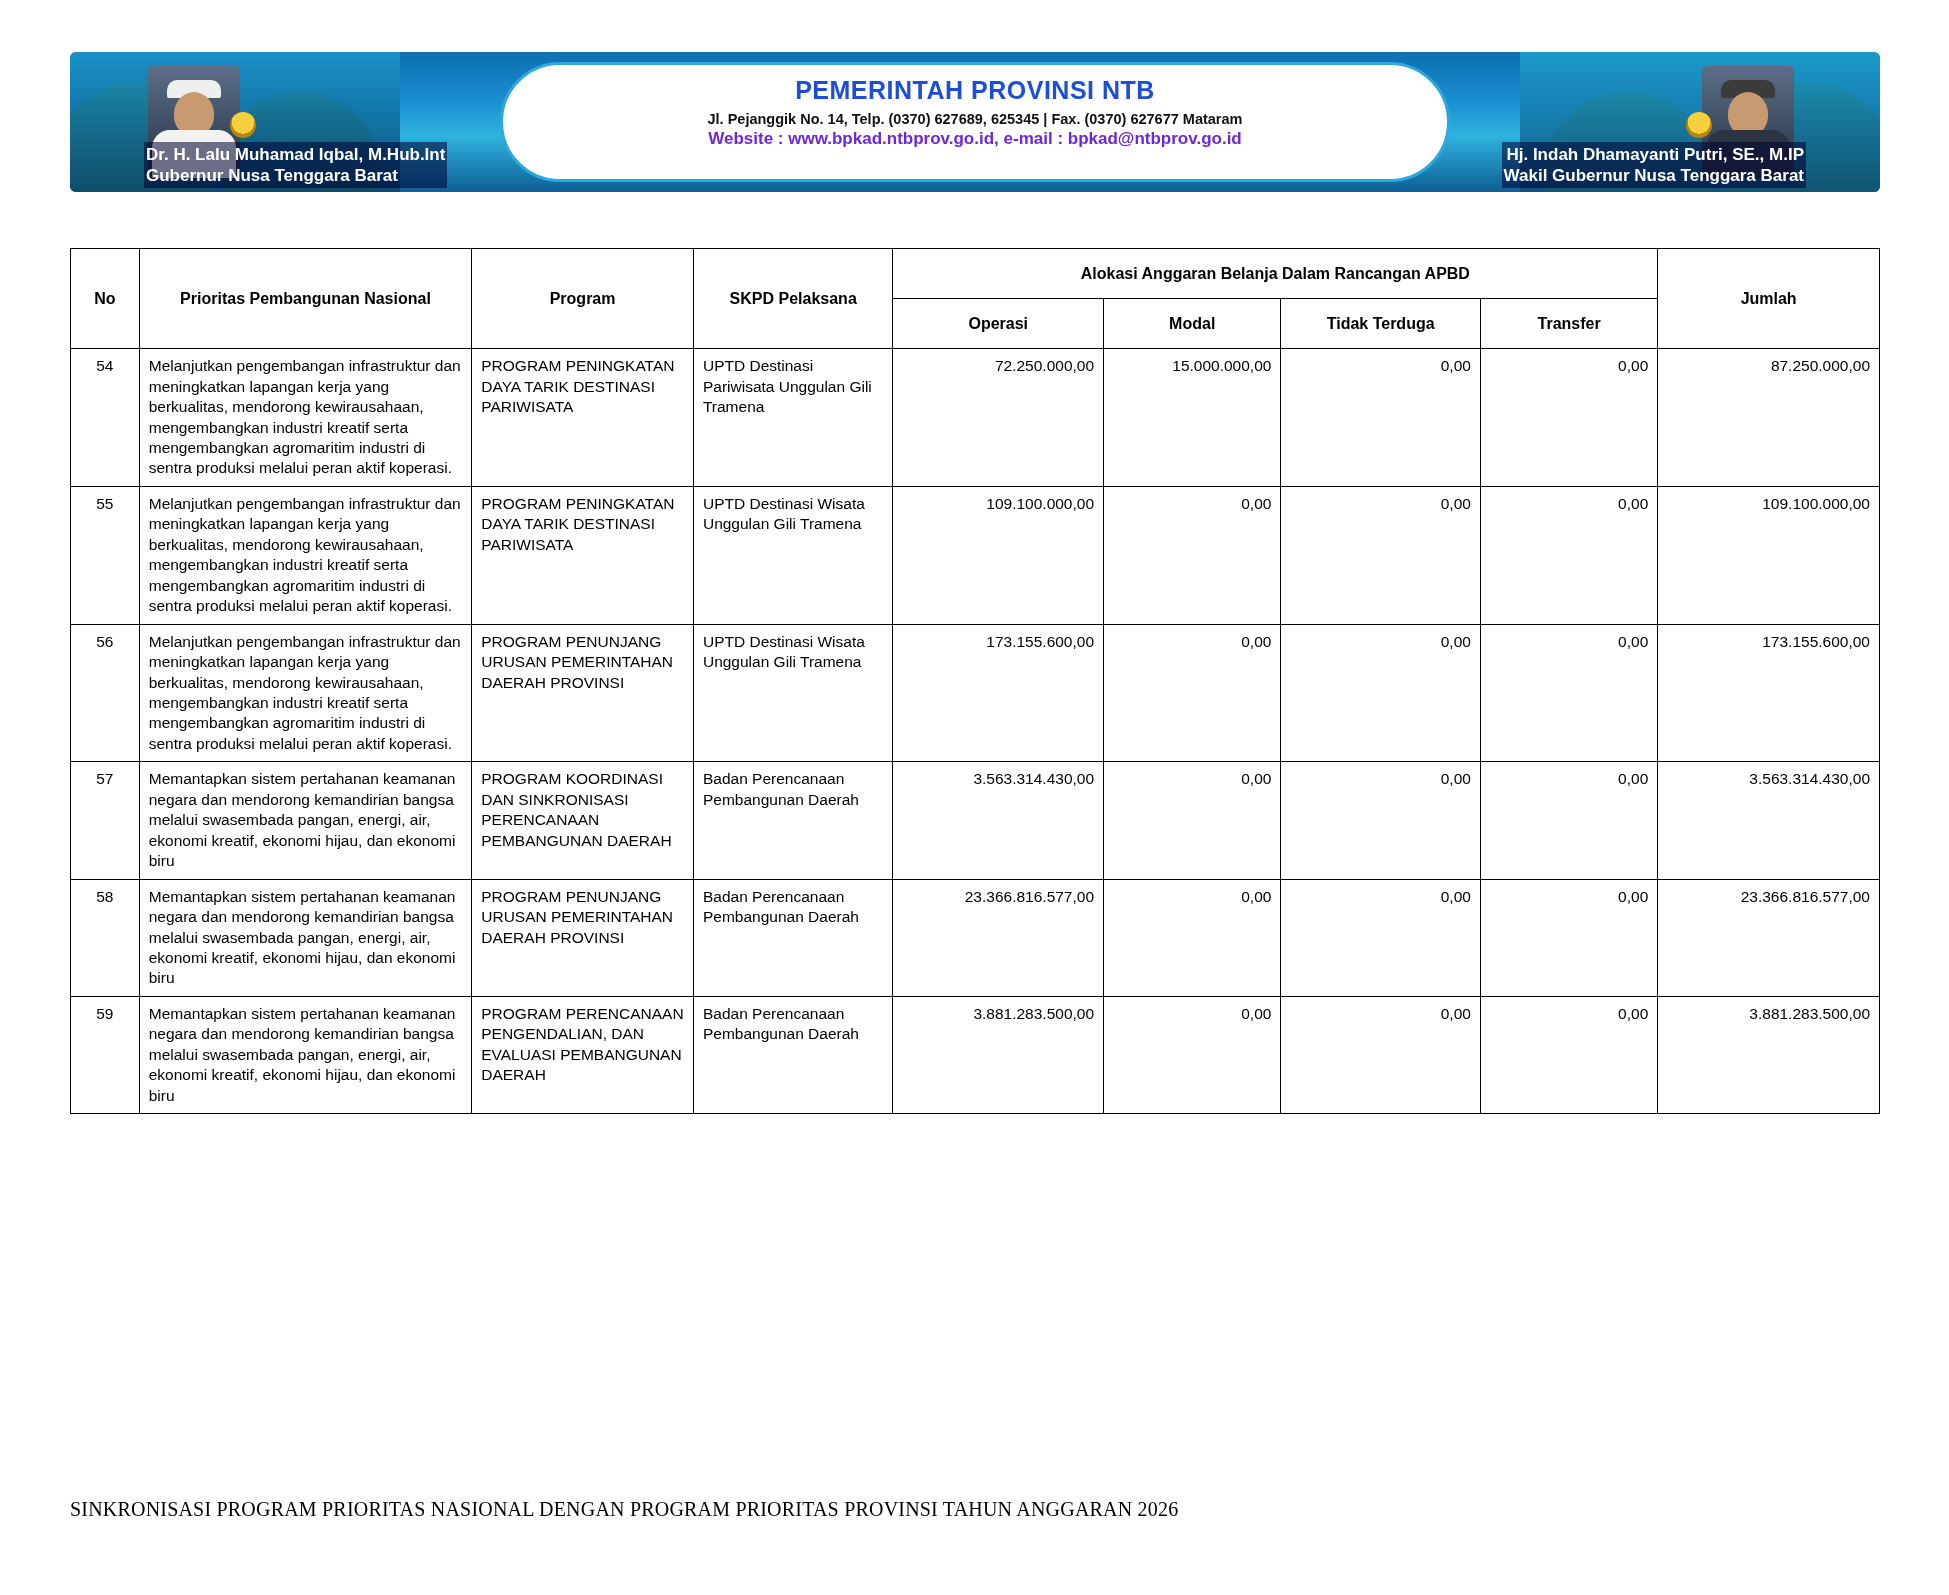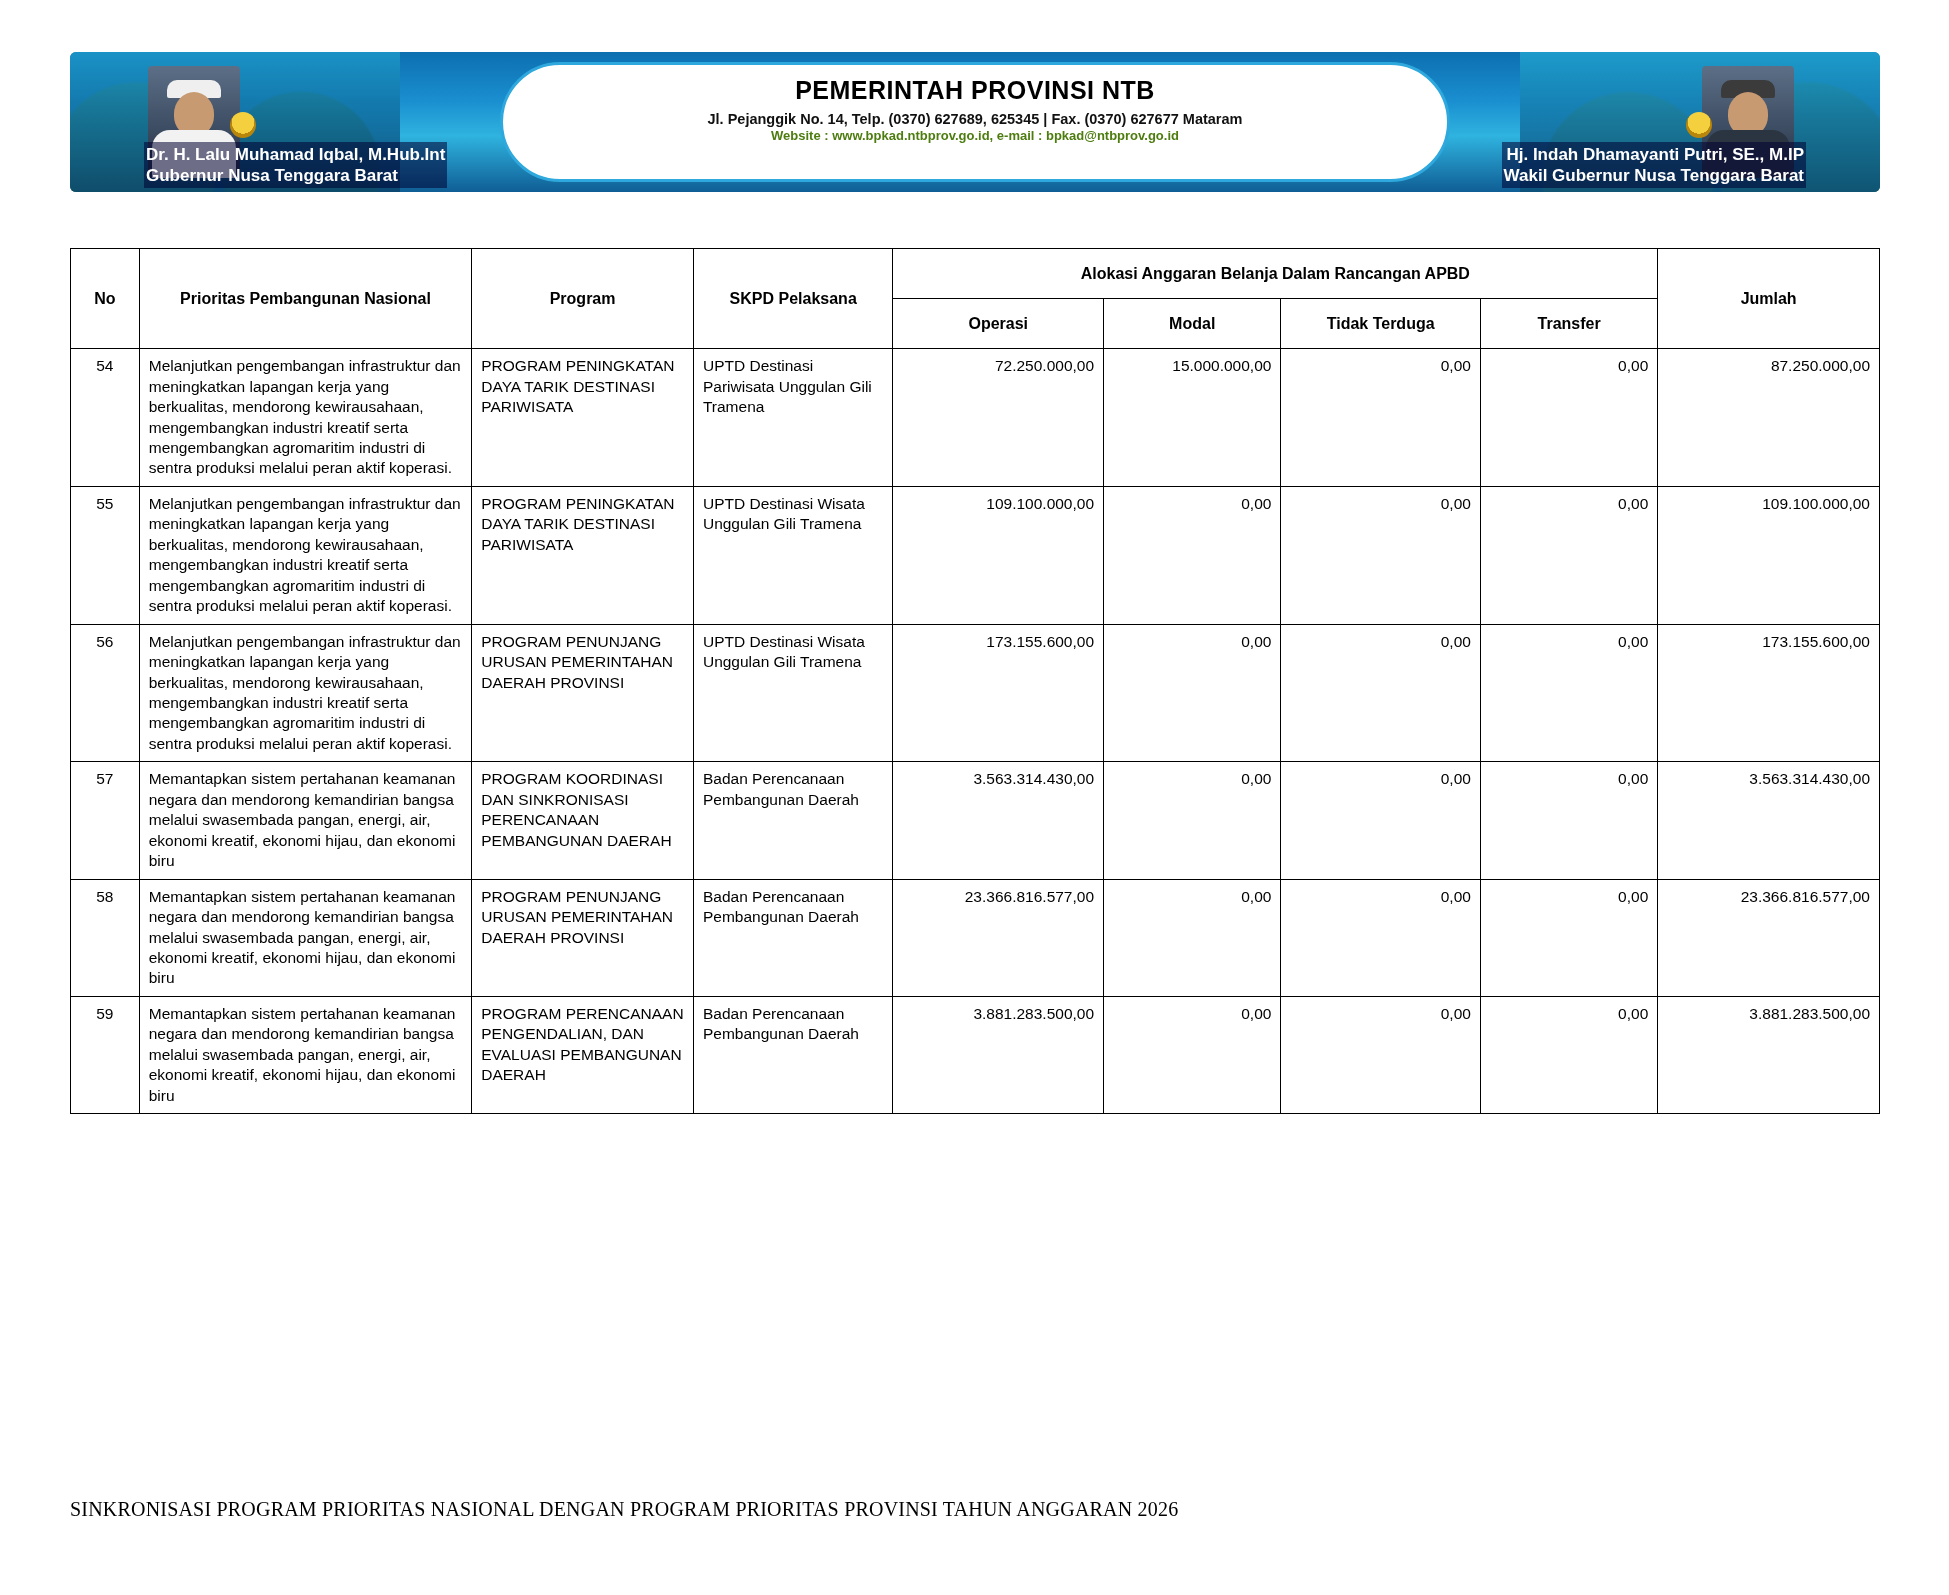--- a/index.html
+++ b/index.html
@@ -52,21 +52,21 @@
     width: 950px;
     height: 120px;
     background: #ffffff;
     border: 3px solid #2ea8dd;
     border-radius: 60px;
     text-align: center;
     box-sizing: border-box;
     padding-top: 12px;
   }
   .banner-title1 {
-    color: #000000;
+    color: #1d4ed8;
     font-weight: bold;
     font-size: 25px;
     letter-spacing: 0.5px;
     line-height: 1.1;
   }
   .banner-title2 {
     color: #1f63b8;
     font-weight: bold;
     font-size: 36px;
     letter-spacing: 1px;
@@ -74,22 +74,22 @@
     margin-top: 2px;
   }
   .banner-addr {
     color: #111;
     font-size: 14.5px;
     font-weight: bold;
     margin-top: 5px;
     line-height: 1.25;
   }
   .banner-web {
-    color: #4d7c0f;
-    font-size: 13px;
+    color: #6d28d9;
+    font-size: 17px;
     font-weight: bold;
     line-height: 1.25;
   }
 
   .portrait {
     position: absolute;
     top: 14px;
     width: 92px;
     height: 112px;
     border-radius: 4px;

